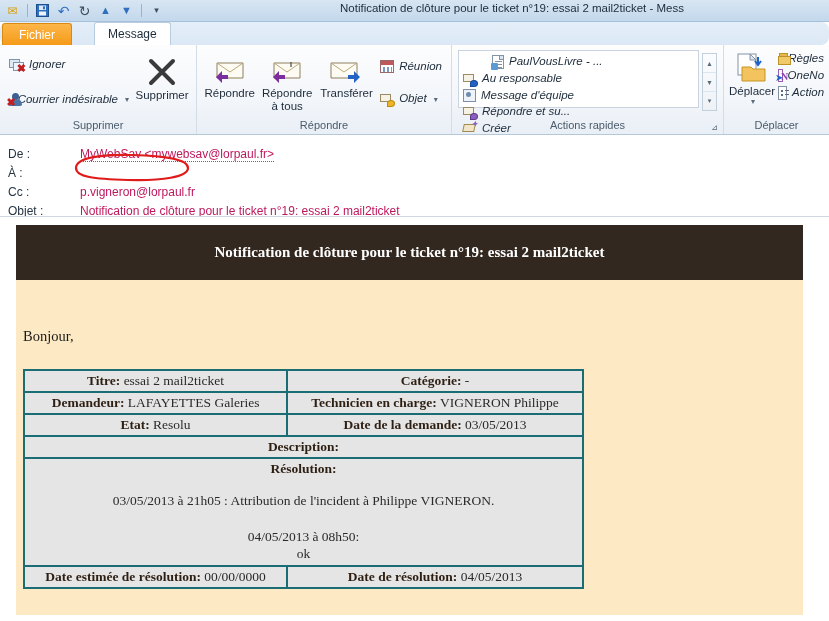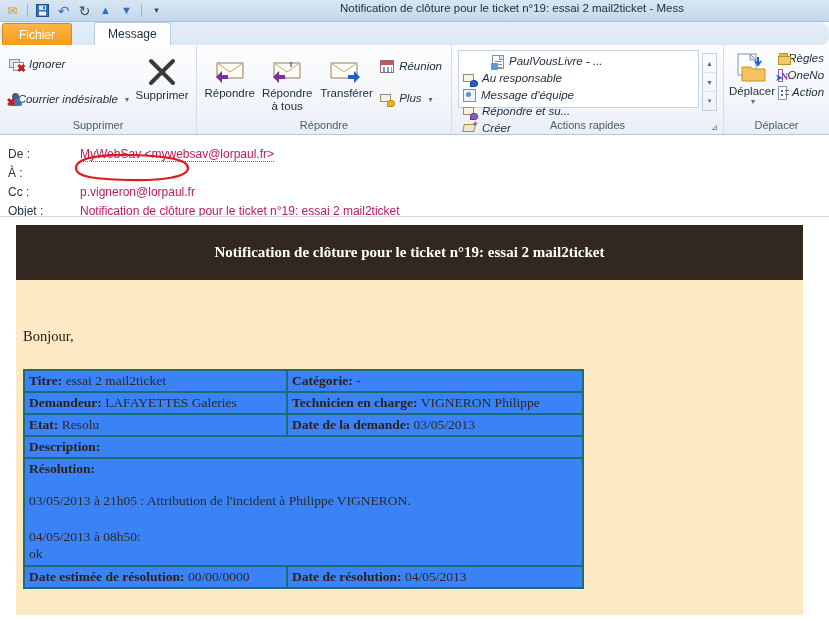--- a/index.html
+++ b/index.html
@@ -179,21 +179,22 @@
   .mail-body { padding: 46px 0 0 0; color: #1a1a1a; }
   .greet { font-size: 14.5px; padding-left: 7px; line-height: 1.45; }
 
   table.tkt {
     border-collapse: collapse; margin: 22px 0 0 7px; width: 561px;
     font-size: 13.5px; color: #2a2a2a;
   }
   table.tkt td {
     border: 2px solid #1b6d75;
     padding: 2px 4px; vertical-align: top;
-    background: #3b82f6;
+    background: #e5e5e5;
+    text-align: center;
   }
   table.tkt td.c1 { width: 264px; }
   table.tkt td.c2 { width: 297px; }
   table.tkt b { color: #2e1f13; font-weight: bold; }
   .resbox { height: 98px; }
   .reslines { font-size: 13.5px; line-height: 1.5; padding-top: 14px; }
   .resline-tight { line-height: 1.25; }
 </style>
 </head>
 <body>
@@ -299,21 +300,21 @@
         <div class="small-btns" style="width:72px;padding-top:4px;">
           <div class="sbtn" style="margin-top:2px;">
             <span class="ic ic-cal"></span>
             <span class="lbl">Réunion</span>
           </div>
           <div class="sbtn" style="margin-top:14px;">
             <span class="ic ic-more">
                 <span class="e"></span>
                 <span class="c"></span>
               </span>
-            <span class="lbl">Plus</span>
+            <span class="lbl">Objet</span>
             <span class="caret">▾</span>
           </div>
         </div>
       </div>
       <div class="rgroup-label">Répondre</div>
     </div>
 
     <div class="rgroup" style="width:272px;">
       <div class="rgroup-body" style="padding:5px 4px 0 6px;">
         <div style="flex:1;border:1px solid #c9d4e0;background:#ffffff;display:flex;flex-wrap:wrap;align-content:flex-start;padding:2px 1px;height:58px;">

